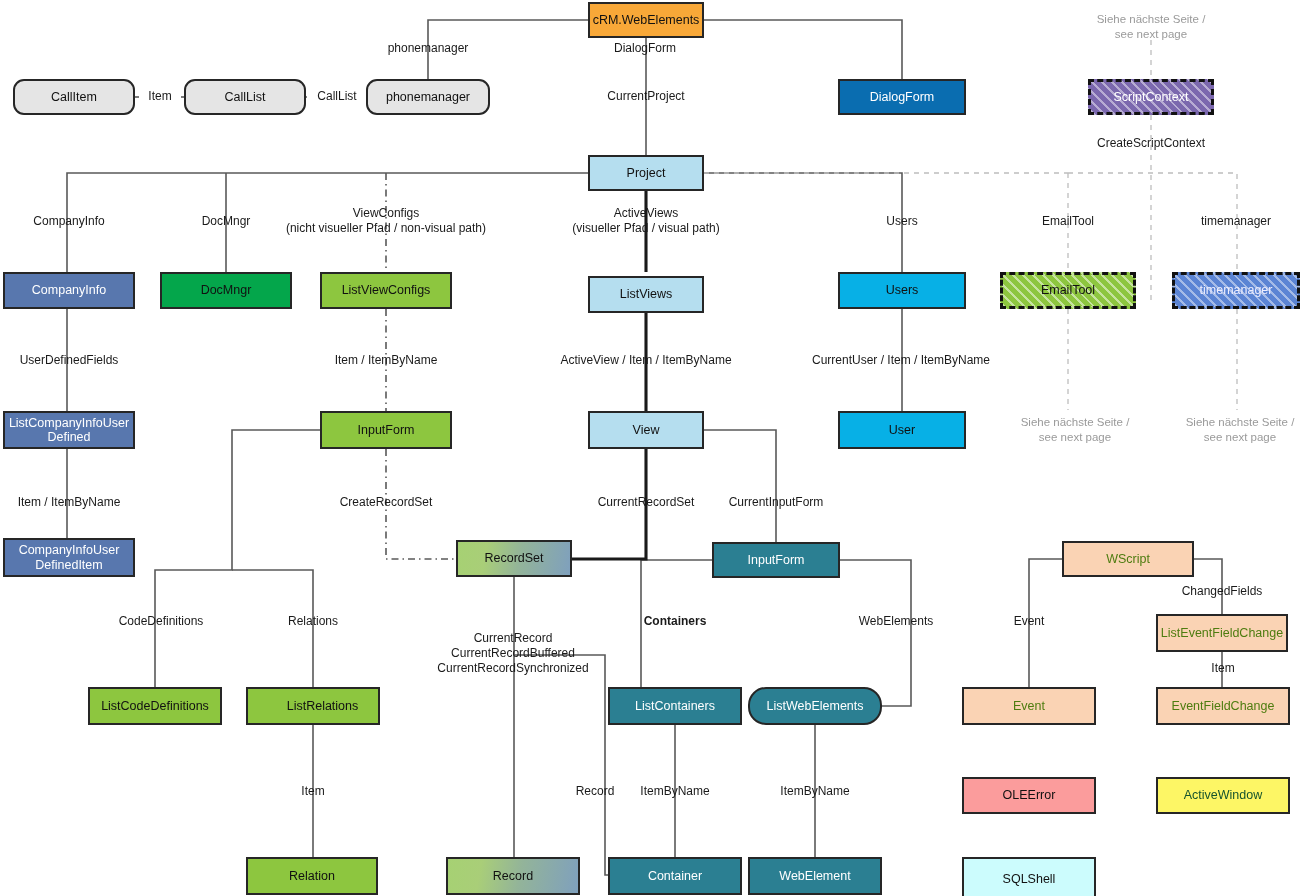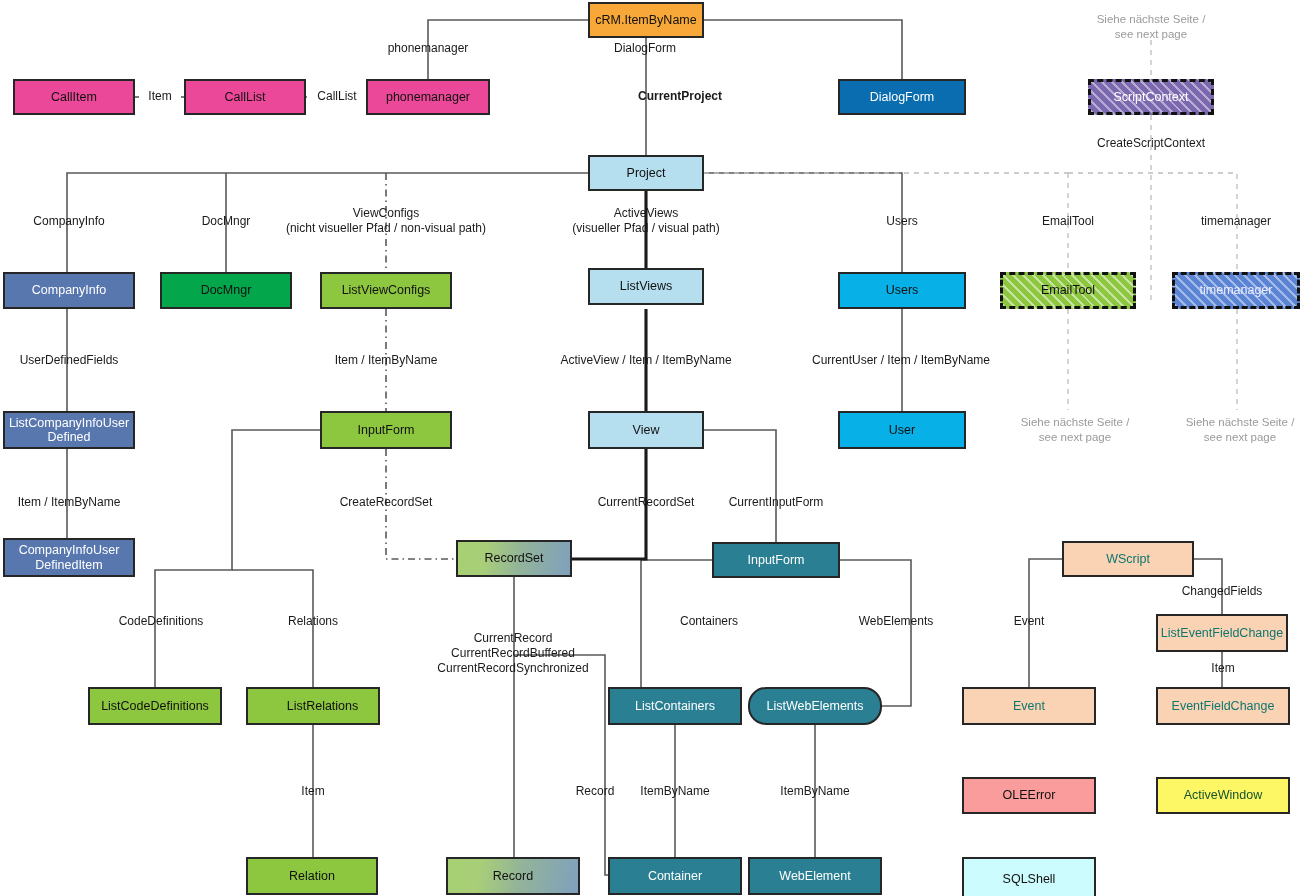--- a/index.html
+++ b/index.html
@@ -7,30 +7,30 @@
   #canvas{position:relative;width:1310px;height:896px;overflow:hidden;background:#fff;}
   svg#wires{position:absolute;left:0;top:0;width:1310px;height:896px;}
   .node{position:absolute;box-sizing:border-box;border:2px solid #262626;
         display:flex;align-items:center;justify-content:center;text-align:center;
         font-size:12.5px;line-height:1.15;z-index:3;padding:1px 3px;}
   .edgelabel{position:absolute;font-size:12px;color:#1a1a1a;text-align:center;
              z-index:4;white-space:pre;line-height:1.25;}
   .notelabel{position:absolute;font-size:11.5px;color:#9a9a9a;text-align:center;
              z-index:4;white-space:pre;line-height:1.3;}
   
-  .c-grey{background:#ec4899;color:#111;}
+  .c-grey{background:#e5e5e5;color:#111;border-radius:11px;}
   .c-orange{background:#f8a838;color:#111;}
   .c-ltblue{background:#b5deef;color:#111;}
   .c-dkblue{background:#0a6db0;color:#fff;}
   .c-cyan{background:#07b0e6;color:#111;}
   .c-slate{background:#5877ae;color:#fff;}
   .c-green{background:#04a64b;color:#111;}
   .c-lgreen{background:#8dc63f;color:#111;}
   .c-teal{background:#2b7f92;color:#fff;}
-  .c-peach{background:#fad3b4;color:#0f766e;}
+  .c-peach{background:#fad3b4;color:#4d7c0f;}
   .c-pink{background:#fb9c9c;color:#111;}
   .c-yellow{background:#fdf665;color:#14532d;}
   .c-ice{background:#ccfcfd;color:#111;}
   .c-grad{background:linear-gradient(100deg,#a6d173 0%,#a9ce78 25%,#93b499 55%,#7fa0bd 100%);color:#111;}
   .hatch-purple{background:
       repeating-linear-gradient(45deg, rgba(255,255,255,.45) 0 2px, rgba(255,255,255,0) 2px 7px),
       #7b68ae; color:#fff; border:3px dashed #111;}
   .hatch-green{background:
       repeating-linear-gradient(45deg, rgba(255,255,255,.5) 0 2px, rgba(255,255,255,0) 2px 7px),
       #8dc63f; color:#111; border:3px dashed #111;}
@@ -98,31 +98,31 @@
       <path d="M1151,40 V79"></path>
       <path d="M1151,115 V300"></path>
       <path d="M704,173 H1068 M1068,173 V272"></path>
       <path d="M1068,173 H1237 V272"></path>
       <path d="M1068,309 V410"></path>
       <path d="M1237,309 V410"></path>
     </g>
   </svg>
 
   <div id="nodes">
-      <div class="node c-orange" style="left: 588px; top: 2px; width: 116px; height: 36px; white-space: pre-line;">cRM.ItemByName</div>
+      <div class="node c-orange" style="left: 588px; top: 2px; width: 116px; height: 36px; white-space: pre-line;">cRM.WebElements</div>
       <div class="node c-grey" style="left: 13px; top: 79px; width: 122px; height: 36px; white-space: pre-line;">CallItem</div>
       <div class="node c-grey" style="left: 184px; top: 79px; width: 122px; height: 36px; white-space: pre-line;">CallList</div>
       <div class="node c-grey" style="left: 366px; top: 79px; width: 124px; height: 36px; white-space: pre-line;">phonemanager</div>
       <div class="node c-dkblue" style="left: 838px; top: 79px; width: 128px; height: 36px; white-space: pre-line;">DialogForm</div>
       <div class="node hatch-purple" style="left: 1088px; top: 79px; width: 126px; height: 36px; white-space: pre-line;">ScriptContext</div>
       <div class="node c-ltblue" style="left: 588px; top: 155px; width: 116px; height: 36px; white-space: pre-line;">Project</div>
       <div class="node c-slate" style="left: 3px; top: 272px; width: 132px; height: 37px; white-space: pre-line;">CompanyInfo</div>
       <div class="node c-green" style="left: 160px; top: 272px; width: 132px; height: 37px; white-space: pre-line;">DocMngr</div>
       <div class="node c-lgreen" style="left: 320px; top: 272px; width: 132px; height: 37px; white-space: pre-line;">ListViewConfigs</div>
-      <div class="node c-ltblue" style="left: 588px; top: 268px; width: 116px; height: 37px; white-space: pre-line;">ListViews</div>
+      <div class="node c-ltblue" style="left: 588px; top: 276px; width: 116px; height: 37px; white-space: pre-line;">ListViews</div>
       <div class="node c-cyan" style="left: 838px; top: 272px; width: 128px; height: 37px; white-space: pre-line;">Users</div>
       <div class="node hatch-green" style="left: 1000px; top: 272px; width: 136px; height: 37px; white-space: pre-line;">EmailTool</div>
       <div class="node hatch-blue" style="left: 1172px; top: 272px; width: 128px; height: 37px; white-space: pre-line;">timemanager</div>
       <div class="node c-slate" style="left: 3px; top: 411px; width: 132px; height: 38px; white-space: pre-line;">ListCompanyInfoUser
 Defined</div>
       <div class="node c-lgreen" style="left: 320px; top: 411px; width: 132px; height: 38px; white-space: pre-line;">InputForm</div>
       <div class="node c-ltblue" style="left: 588px; top: 411px; width: 116px; height: 38px; white-space: pre-line;">View</div>
       <div class="node c-cyan" style="left: 838px; top: 411px; width: 128px; height: 38px; white-space: pre-line;">User</div>
       <div class="node c-slate" style="left: 3px; top: 538px; width: 132px; height: 39px; white-space: pre-line;">CompanyInfoUser
 DefinedItem</div>
@@ -142,21 +142,21 @@
       <div class="node c-grad" style="left: 446px; top: 857px; width: 134px; height: 38px; white-space: pre-line;">Record</div>
       <div class="node c-teal" style="left: 608px; top: 857px; width: 134px; height: 38px; white-space: pre-line;">Container</div>
       <div class="node c-teal" style="left: 748px; top: 857px; width: 134px; height: 38px; white-space: pre-line;">WebElement</div>
       <div class="node c-ice" style="left: 962px; top: 857px; width: 134px; height: 44px; white-space: pre-line; text-align: right;">SQLShell</div>
     </div>
   <div id="labels">
       <div class="edgelabel" style="left: 139px; top: 89px; width: 42px; white-space: pre-line;">Item</div>
       <div class="edgelabel" style="left: 307px; top: 89px; width: 60px; white-space: pre-line;">CallList</div>
       <div class="edgelabel" style="left: 372px; top: 41px; width: 112px; white-space: pre-line;">phonemanager</div>
       <div class="edgelabel" style="left: 601px; top: 41px; width: 88px; white-space: pre-line;">DialogForm</div>
-      <div class="edgelabel" style="left: 624px; top: 89px; width: 112px; white-space: pre-line; font-weight: bold;">CurrentProject</div>
+      <div class="edgelabel" style="left: 590px; top: 89px; width: 112px; white-space: pre-line;">CurrentProject</div>
       <div class="edgelabel" style="left: 1087px; top: 136px; width: 128px; white-space: pre-line;">CreateScriptContext</div>
       <div class="edgelabel" style="left: 13px; top: 214px; width: 112px; white-space: pre-line;">CompanyInfo</div>
       <div class="edgelabel" style="left: 182px; top: 214px; width: 88px; white-space: pre-line;">DocMngr</div>
       <div class="edgelabel" style="left: 272px; top: 206px; width: 228px; white-space: pre-line;">ViewConfigs
 (nicht visueller Pfad / non-visual path)</div>
       <div class="edgelabel" style="left: 551px; top: 206px; width: 190px; white-space: pre-line;">ActiveViews
 (visueller Pfad / visual path)</div>
       <div class="edgelabel" style="left: 872px; top: 214px; width: 60px; white-space: pre-line;">Users</div>
       <div class="edgelabel" style="left: 1024px; top: 214px; width: 88px; white-space: pre-line;">EmailTool</div>
       <div class="edgelabel" style="left: 1180px; top: 214px; width: 112px; white-space: pre-line;">timemanager</div>
@@ -166,21 +166,21 @@
       <div class="edgelabel" style="left: 806px; top: 353px; width: 190px; white-space: pre-line;">CurrentUser / Item / ItemByName</div>
       <div class="edgelabel" style="left: 0px; top: 495px; width: 138px; white-space: pre-line;">Item / ItemByName</div>
       <div class="edgelabel" style="left: 322px; top: 495px; width: 128px; white-space: pre-line;">CreateRecordSet</div>
       <div class="edgelabel" style="left: 582px; top: 495px; width: 128px; white-space: pre-line;">CurrentRecordSet</div>
       <div class="edgelabel" style="left: 712px; top: 495px; width: 128px; white-space: pre-line;">CurrentInputForm</div>
       <div class="edgelabel" style="left: 105px; top: 614px; width: 112px; white-space: pre-line;">CodeDefinitions</div>
       <div class="edgelabel" style="left: 269px; top: 614px; width: 88px; white-space: pre-line;">Relations</div>
       <div class="edgelabel" style="left: 427px; top: 631px; width: 172px; white-space: pre-line;">CurrentRecord
 CurrentRecordBuffered
 CurrentRecordSynchronized</div>
-      <div class="edgelabel" style="left: 665px; top: 614px; width: 88px; white-space: pre-line;">Containers</div>
+      <div class="edgelabel" style="left: 631px; top: 614px; width: 88px; white-space: pre-line; font-weight: bold;">Containers</div>
       <div class="edgelabel" style="left: 840px; top: 614px; width: 112px; white-space: pre-line;">WebElements</div>
       <div class="edgelabel" style="left: 999px; top: 614px; width: 60px; white-space: pre-line;">Event</div>
       <div class="edgelabel" style="left: 1166px; top: 584px; width: 112px; white-space: pre-line;">ChangedFields</div>
       <div class="edgelabel" style="left: 1202px; top: 661px; width: 42px; white-space: pre-line;">Item</div>
       <div class="edgelabel" style="left: 292px; top: 784px; width: 42px; white-space: pre-line;">Item</div>
       <div class="edgelabel" style="left: 566px; top: 784px; width: 58px; white-space: pre-line;">Record</div>
       <div class="edgelabel" style="left: 628px; top: 784px; width: 94px; white-space: pre-line;">ItemByName</div>
       <div class="edgelabel" style="left: 768px; top: 784px; width: 94px; white-space: pre-line;">ItemByName</div>
       <div class="notelabel" style="left: 1088px; top: 12px; width: 126px; white-space: pre-line;">Siehe nächste Seite /
 see next page</div>

